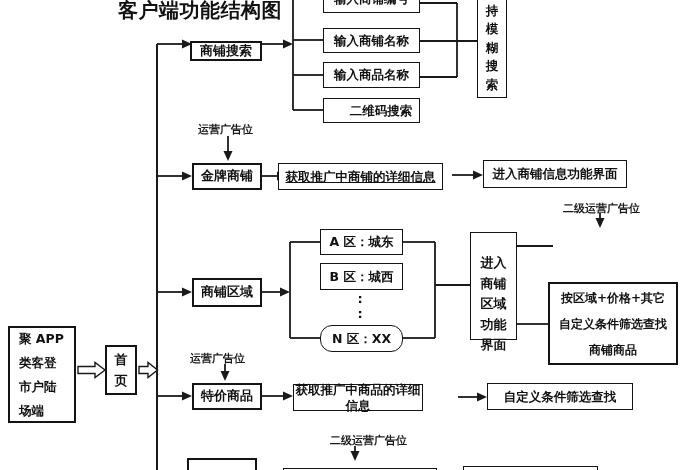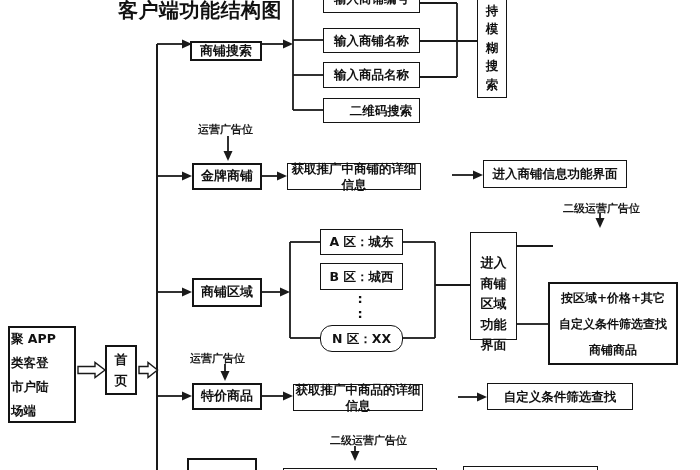--- a/index.html
+++ b/index.html
@@ -21,32 +21,32 @@
   .preline{white-space:pre-line;}
   .adlabel{
     position:absolute;z-index:2;font-size:11px;font-weight:bold;color:#1a1a1a;
     white-space:nowrap;
   }
   #title{
     position:absolute;left:118px;top:-3px;z-index:2;font-size:20px;font-weight:bold;
     letter-spacing:0.5px;white-space:nowrap;
   }
   #entry-box{left:8px;top:326px;width:68px;height:97px;justify-content:flex-start;
-    text-align:left;padding-left:1px;font-size:12.5px;line-height:24px;}
+    text-align:left;padding-left:9px;font-size:12.5px;line-height:24px;}
   #home-box{left:105px;top:345px;width:32px;height:50px;line-height:21px;}
   #search-box{left:190px;top:21px;width:72px;height:20px;margin-top:20px;}
   .opt{left:323px;width:97px;font-size:12.5px;}
   #opt1{top:-16px;height:29px;}
   #opt2{top:28px;height:25px;}
   #opt3{top:62px;height:26px;}
   #opt4{top:98px;height:25px;padding-left:19px;}
   #fuzzy-box{left:477px;top:-21px;width:30px;height:119px;line-height:18.5px;
     font-size:12.5px;align-items:flex-start;padding-top:3px;}
   #gold-box{left:192px;top:163px;width:70px;height:27px;}
-  #gold-detail{left:287px;top:163px;width:134px;height:27px;font-size:12.5px;}
+  #gold-detail{left:278px;top:163px;width:165px;height:27px;font-size:12.5px;text-decoration:underline;}
   #gold-enter{left:483px;top:160px;width:144px;height:28px;font-size:12.5px;}
   #area-box{left:192px;top:278px;width:70px;height:29px;}
   .zone{left:320px;width:83px;font-size:12.5px;}
   #zone-a{top:229px;height:26px;}
   #zone-b{top:263px;height:27px;}
   #zone-dots{position:absolute;left:345px;top:291px;width:30px;z-index:2;
     text-align:center;font-weight:bold;font-size:13px;line-height:15px;}
   #zone-n{top:325px;height:27px;border-radius:12px;}
   #area-enter{left:470px;top:232px;width:47px;height:108px;line-height:20.5px;
     align-items:flex-start;padding-top:20px;}

